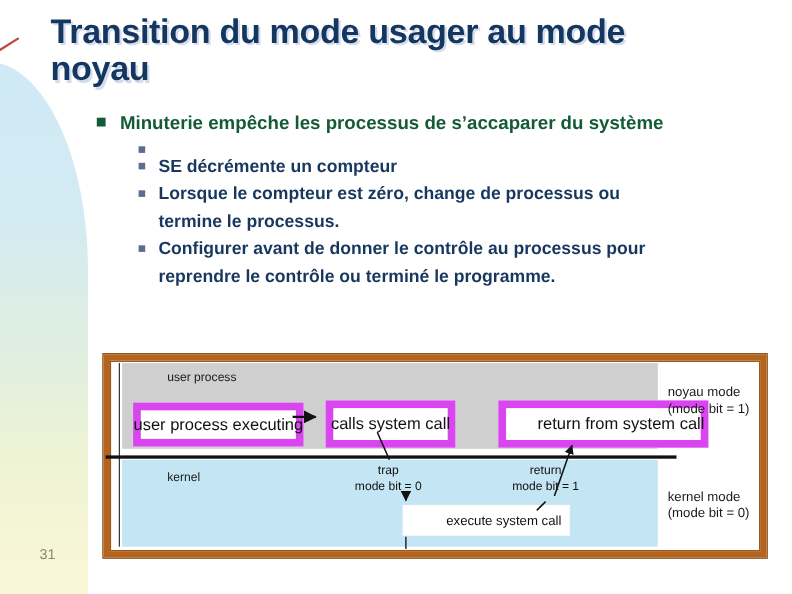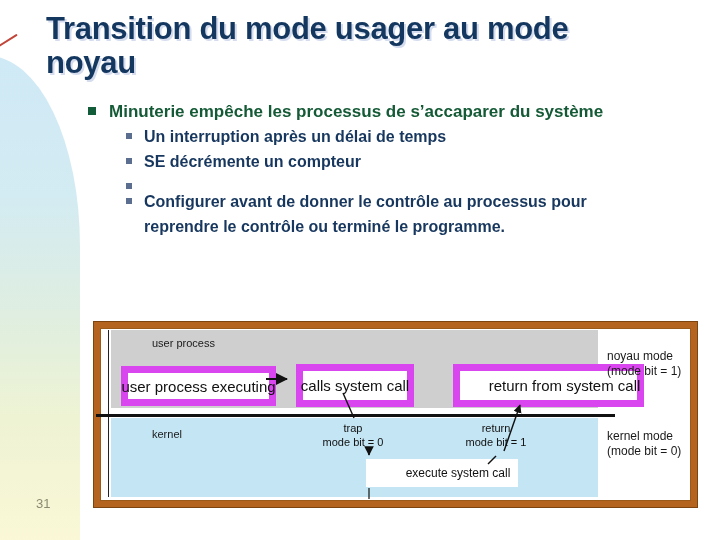--- a/index.html
+++ b/index.html
@@ -48,21 +48,21 @@
   }
   .box-executing{left:21px;top:38px;width:141px;height:26px;}
   .box-calls{left:196px;top:36px;width:104px;height:29px;}
   .box-return{left:353px;top:36px;width:145px;height:29px;padding-left:32px;}
   .box-execute{left:266px;top:131px;width:120px;height:28px;border:none;font-size:12px;padding-left:32px;}
   .clabel{font-size:11px;line-height:14px;color:#111;text-align:center;width:106px;}
   .lbl-trap{left:200px;top:93px;}
   .lbl-return{left:343px;top:93px;}
   .mode-note{font-size:12px;line-height:15px;color:#1a1a1a;white-space:nowrap;}
   .mode-user{left:507px;top:21px;}
-  .mode-kernel{left:507px;top:101px;}
+  .mode-kernel{left:507px;top:116px;}
   .arrows{left:0;top:0;}
   
   .pagenum{position:absolute;left:36px;top:496px;font-size:13px;color:#8b8b72;}
 </style>
 </head>
 <body>
 
 <div class="slide">
 
   <div class="blob"></div>
@@ -73,28 +73,28 @@
     <div>noyau</div>
   </div>
 
   <div class="bullets">
     <div class="b1">
       <span class="sq"></span>
       <span class="txt">Minuterie empêche les processus de s’accaparer du système</span>
     </div>
     <div class="sub">
       <span class="sq"></span>
-      <span class="txt">Un interruption après un délai de temps</span>
     </div>
     <div class="sub">
       <span class="sq"></span>
       <span class="txt">SE décrémente un compteur</span>
     </div>
     <div class="sub">
       <span class="sq"></span>
+      <span class="txt">Lorsque le compteur est zéro, change de processus ou termine le processus.</span>
     </div>
     <div class="sub">
       <span class="sq"></span>
       <span class="txt">Configurer avant de donner le contrôle au processus pour reprendre le contrôle ou terminé le programme.</span>
     </div>
   </div>
 
   <div class="diagram">
     <div class="user-band"></div>
     <div class="kernel-band"></div>

